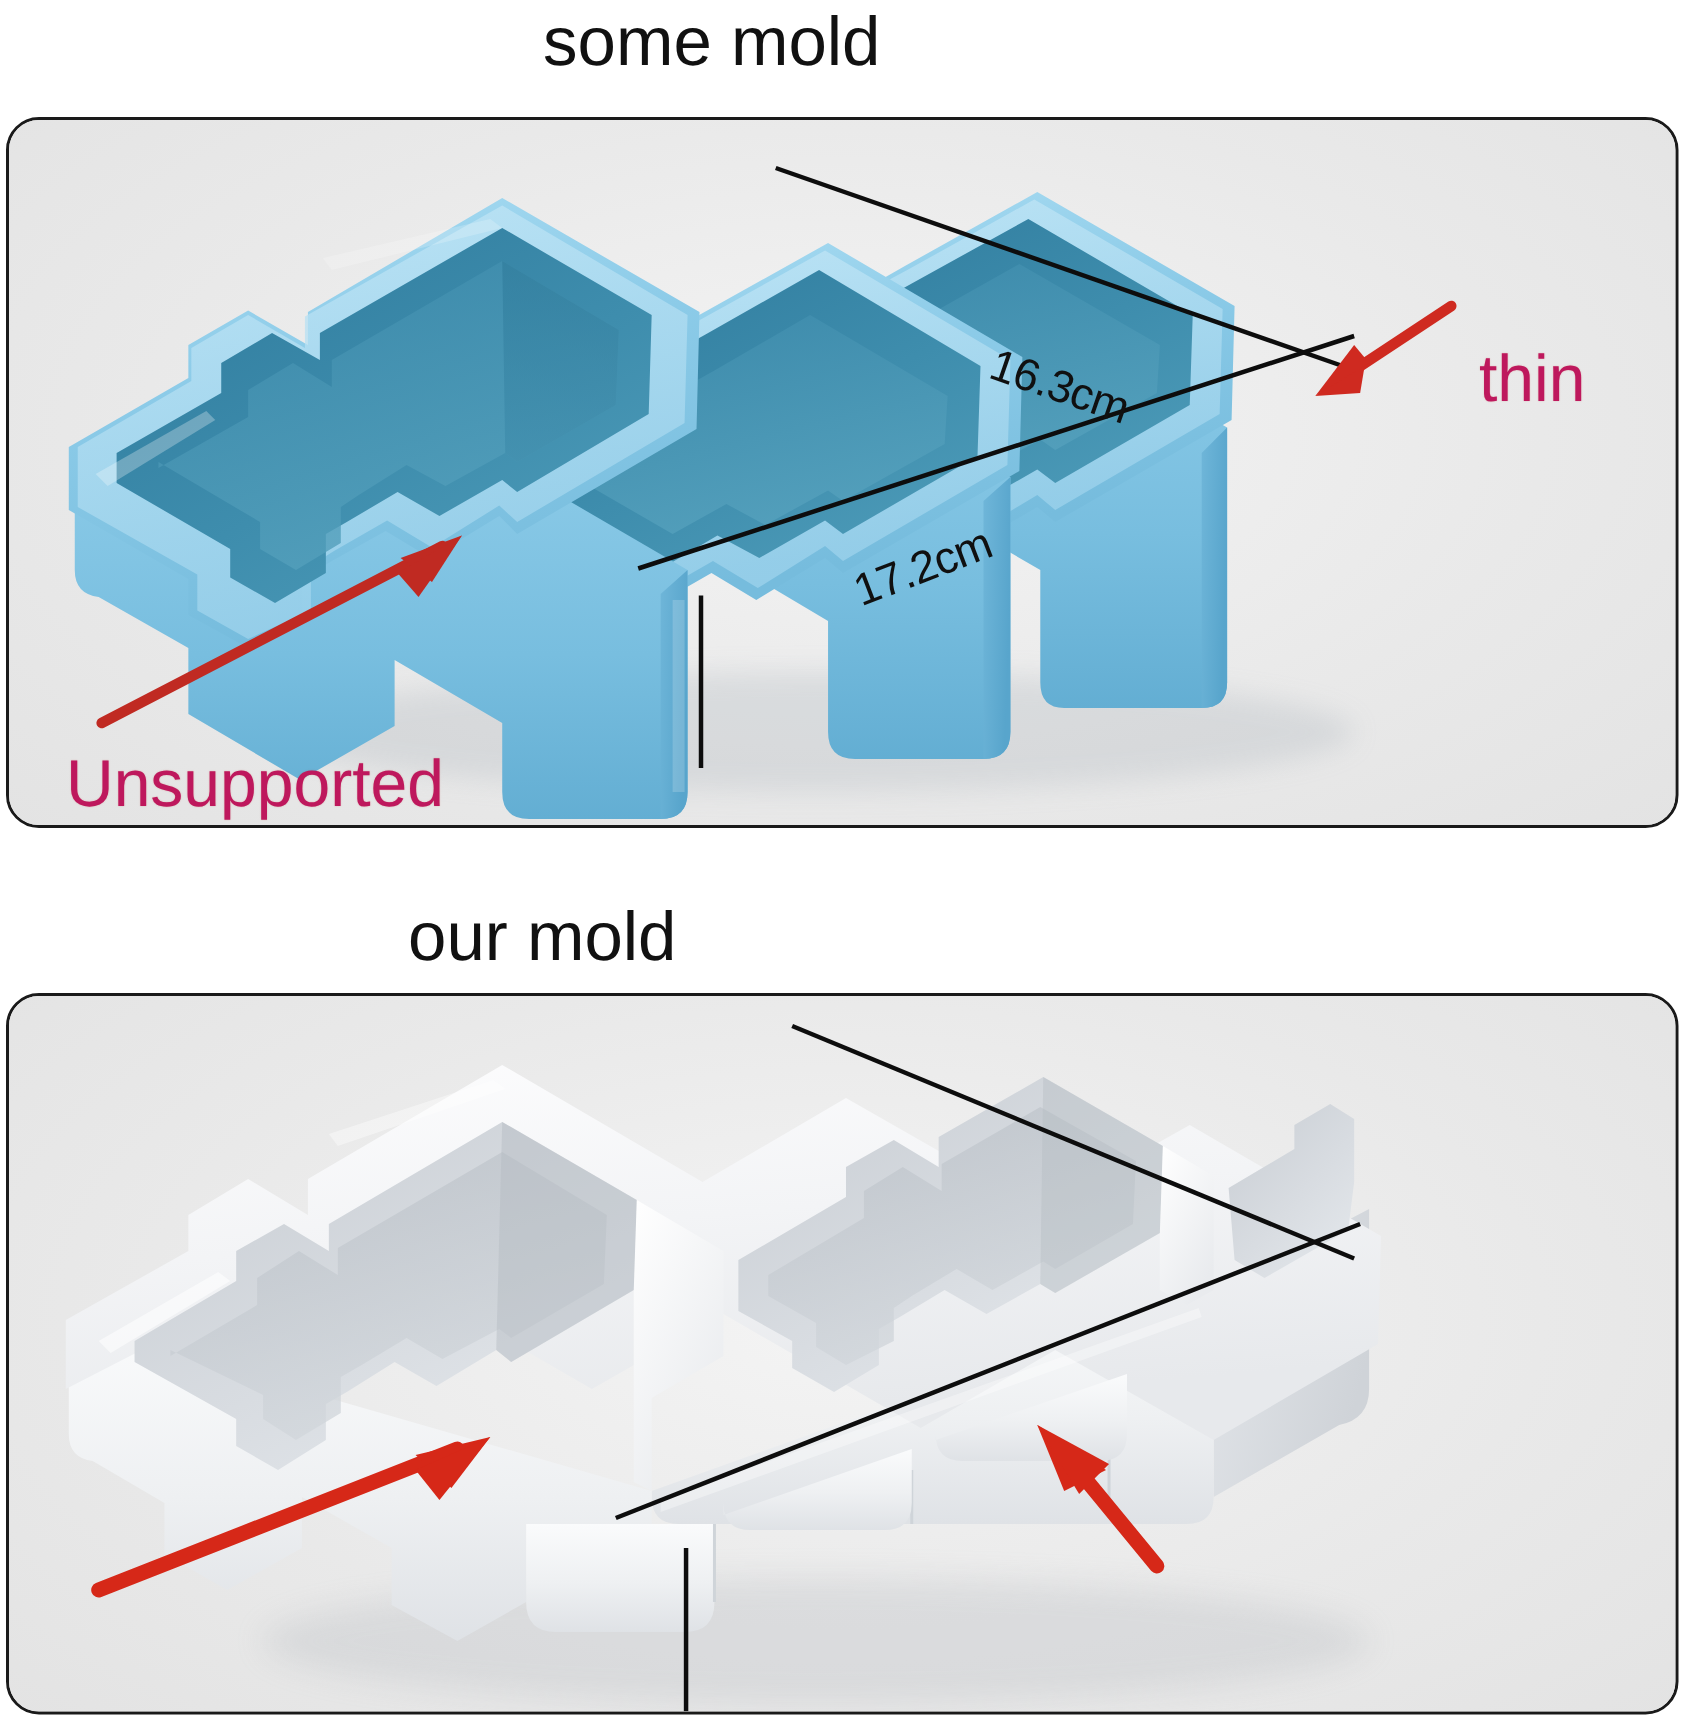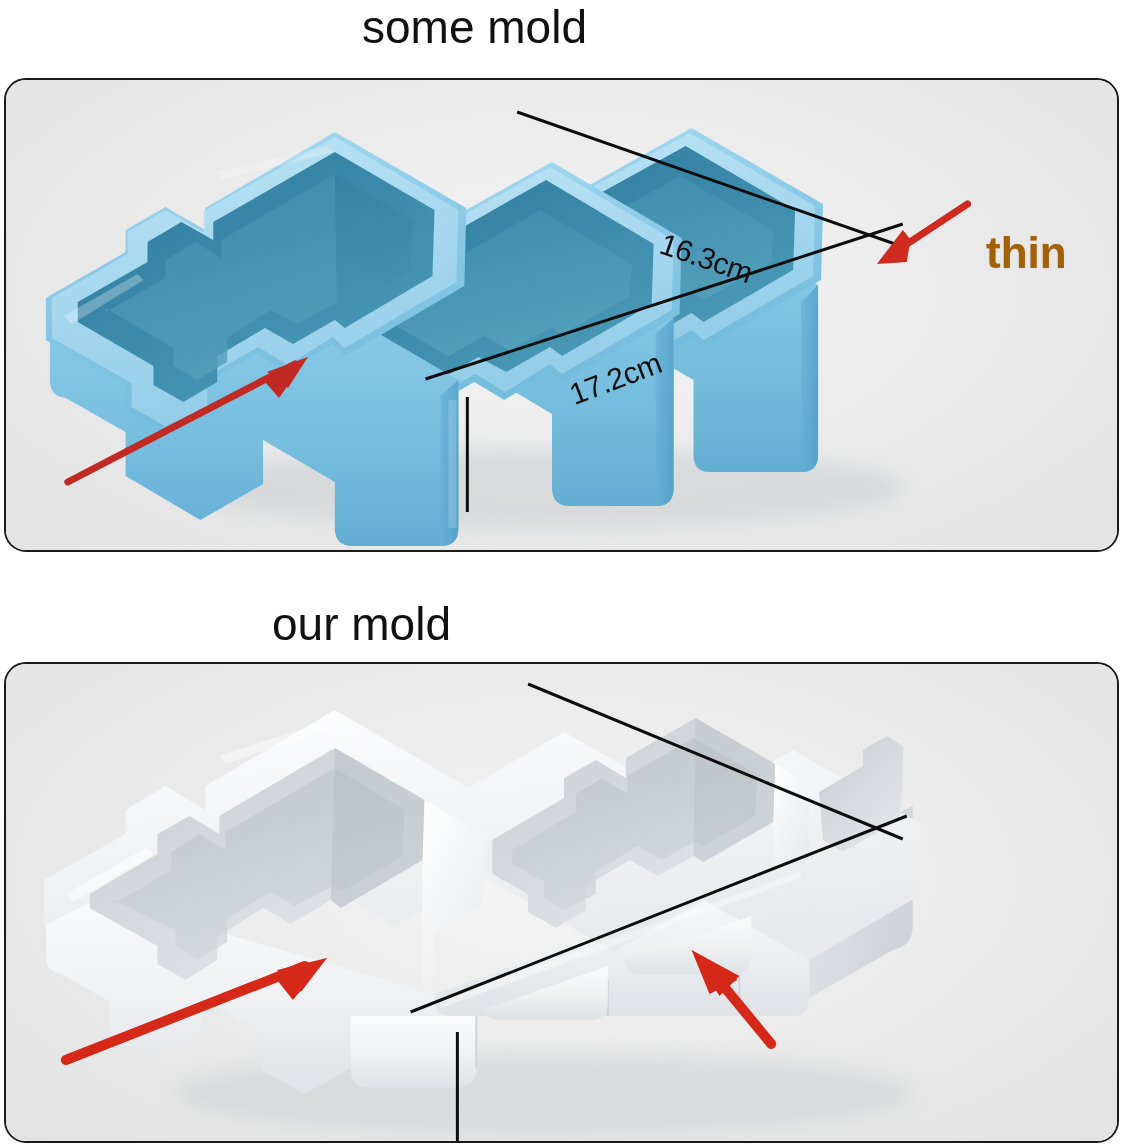--- a/index.html
+++ b/index.html
@@ -49,23 +49,23 @@
   }
 
   
   .stage { position: absolute; inset: 0; }
 
   svg.art { position: absolute; inset: 0; width: 100%; height: 100%; display: block; }
 
   
   .anno {
     position: absolute;
-    color: #a16207;
+    color: #be185d;
     font-family: "Liberation Sans", sans-serif;
-    font-weight: 700;
+    font-weight: 400;
     white-space: nowrap;
     text-shadow: 0 0 1px rgba(192,48,42,0.35);
   }
   #lbl-thin        { left: 980px; top: 148px;  font-size: 44px; }
   #lbl-unsupported { left: 38px;  top: 418px;  font-size: 44px; }
 
   
   .dim {
     position: absolute;
     color: #101010;
@@ -205,20 +205,21 @@
       </g>
       <g fill="#c02a22">
         <path d="M62,402 L290,284" stroke="#c02a22" stroke-width="7" stroke-linecap="round"></path>
         <path d="M303,277 L262,292 L283,308 Z"></path>
         <path d="M303,277 L274,318 L260,302 Z"></path>
       </g>
     </svg>
   </div>
 
   <span class="anno" id="lbl-thin">thin</span>
+  <span class="anno" id="lbl-unsupported">Unsupported</span>
 
   <span class="dim" id="dim-163">16.3cm</span>
   <span class="dim" id="dim-172">17.2cm</span>
 
 </div>
 
 <div class="section-title" id="title-our">our mold</div>
 
 <div class="panel" id="panel-bottom">
   <div class="panel-bg"></div>

